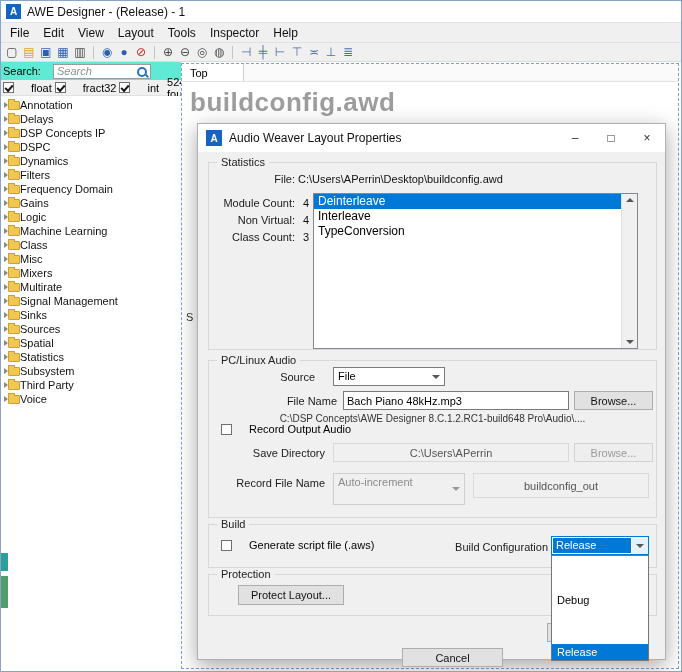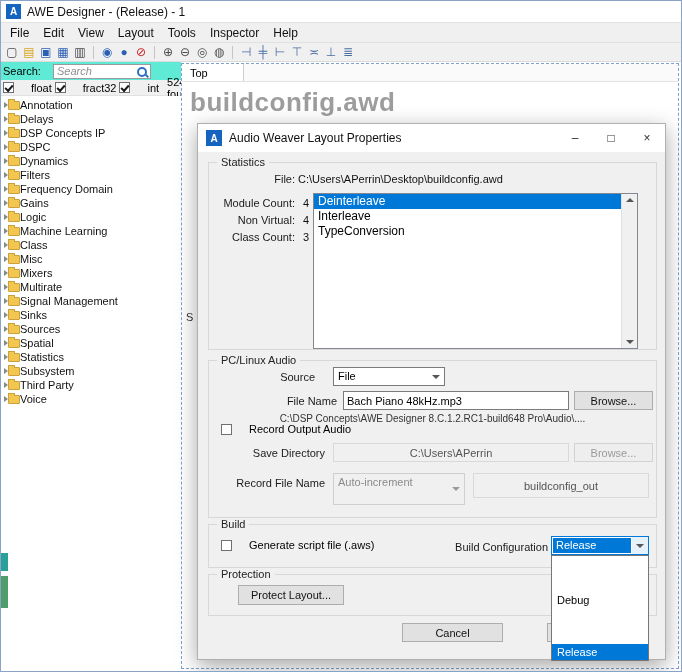--- a/index.html
+++ b/index.html
@@ -382,15 +382,15 @@
       <div class="opt">Debug</div>
       <div class="opt sel">Release</div>
     </div>
   </div>
 
   <div class="group" style="left:10px; top:450px; width:449px; height:42px;">
     <span class="glabel">Protection</span>
     <div class="btn" style="left:29px; top:10px; width:106px; height:20px;">Protect Layout...</div>
   </div>
 
-  <div class="btn" style="left:204px; top:499px; width:101px; height:19px;">Cancel</div>
+  <div class="btn" style="left:204px; top:524px; width:101px; height:19px;">Cancel</div>
   <div class="btn" style="left:349px; top:499px; width:101px; height:19px;">OK</div>
 </div>
 
 </body></html>

